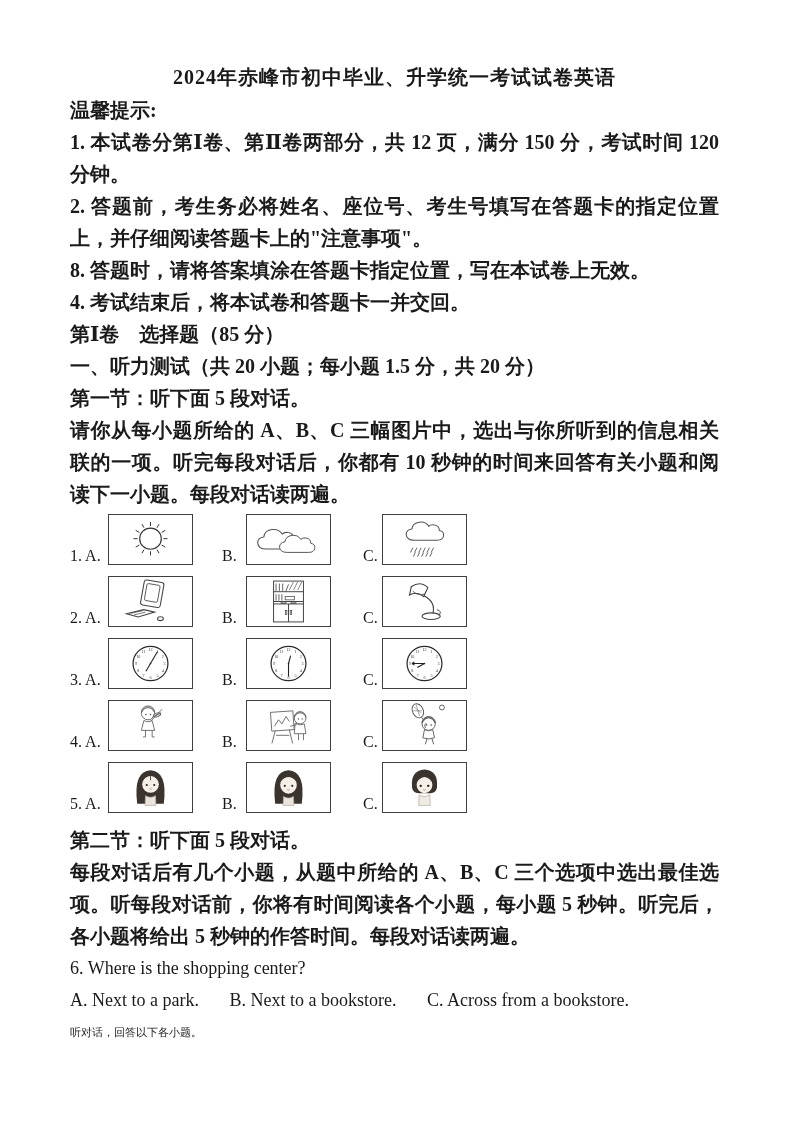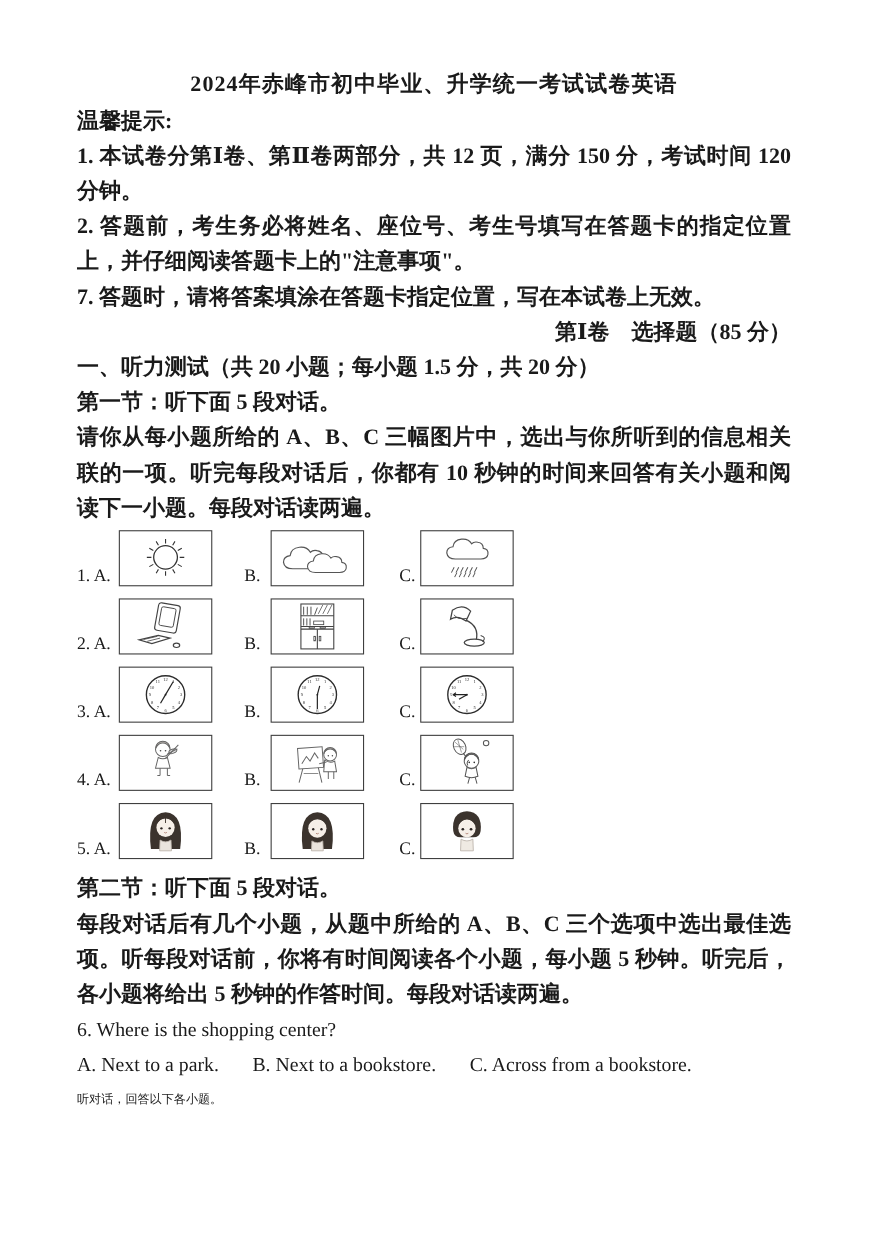--- a/index.html
+++ b/index.html
@@ -14,21 +14,21 @@
   }
   .content{padding:60px 74px 0 70px;}
   .title{
     font-size:20px;font-weight:bold;text-align:center;
     line-height:34px;letter-spacing:1px;margin:0;
   }
   p.zh{
     margin:0;font-size:20px;font-weight:bold;line-height:32px;
     text-align:justify;
   }
-  p.zh.center{text-align:right;}
+  p.zh.center{text-align:left;}
   p.en{
     margin:0;font-size:18px;font-weight:normal;line-height:32px;
   }
   p.zh-normal{
     margin:0;font-size:11px;font-weight:normal;line-height:32px;
   }
   .pic-grid{margin-top:4px;}
   .pic-row{display:flex;align-items:flex-end;margin-bottom:11px;}
   .pic-label{
     font-size:16px;line-height:18px;font-weight:normal;
@@ -72,21 +72,22 @@
 </svg>
 
 <div class="page">
   <div class="content">
 
     <h1 class="title">2024年赤峰市初中毕业、升学统一考试试卷英语</h1>
 
     <p class="zh">温馨提示:</p>
     <p class="zh">1. 本试卷分第Ⅰ卷、第Ⅱ卷两部分，共 12 页，满分 150 分，考试时间 120 分钟。</p>
     <p class="zh">2. 答题前，考生务必将姓名、座位号、考生号填写在答题卡的指定位置上，并仔细阅读答题卡上的"注意事项"。</p>
-    <p class="zh">7. 答题时，请将答案填涂在答题卡指定位置，写在本试卷上无效。</p>
+    <p class="zh">8. 答题时，请将答案填涂在答题卡指定位置，写在本试卷上无效。</p>
+    <p class="zh">4. 考试结束后，将本试卷和答题卡一并交回。</p>
 
     <p class="zh center">第Ⅰ卷　选择题（85 分）</p>
     <p class="zh">一、听力测试（共 20 小题；每小题 1.5 分，共 20 分）</p>
     <p class="zh">第一节：听下面 5 段对话。</p>
     <p class="zh">请你从每小题所给的 A、B、C 三幅图片中，选出与你所听到的信息相关联的一项。听完每段对话后，你都有 10 秒钟的时间来回答有关小题和阅读下一小题。每段对话读两遍。</p>
 
     <div class="pic-grid">
 
       <div class="pic-row">
         <span class="pic-label pl-a">1. A.</span>

